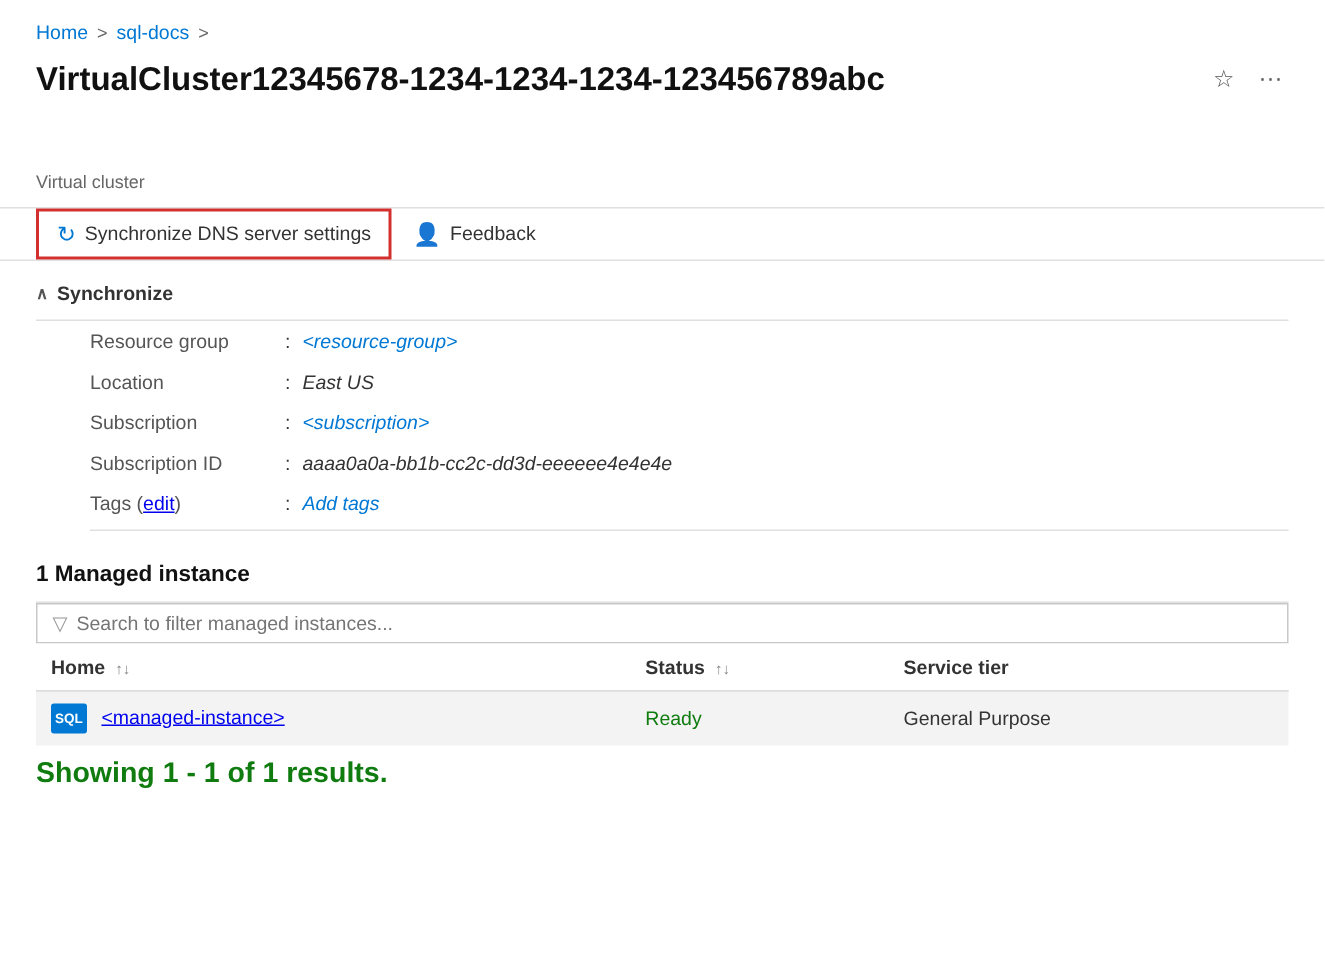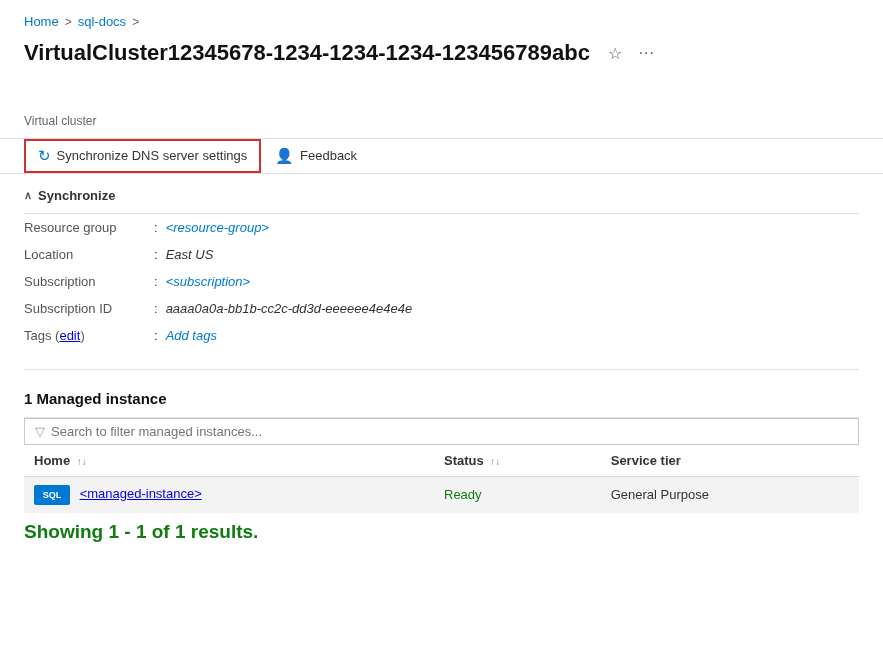--- a/index.html
+++ b/index.html
@@ -30,20 +30,21 @@
       padding: 4px 24px 0 24px;
     }
     .page-title {
       font-size: 22px;
       font-weight: 600;
       color: #111;
       display: flex;
       align-items: center;
       gap: 10px;
       line-height: 1.3;
+      justify-content: space-between;
     }
     .page-title-icons {
       display: flex;
       align-items: center;
       gap: 8px;
       margin-left: 4px;
     }
     .icon-btn {
       background: none;
       border: none;
@@ -130,22 +131,23 @@
       color: #333;
       font-size: 13px;
       font-style: italic;
     }
     .field-value a {
       color: #0078d4;
       text-decoration: none;
     }
     .essentials-section {
       border-bottom: 1px solid #e0e0e0;
-      padding-bottom: 20px;
+      padding-bottom: 4px;
       margin-bottom: 4px;
+      margin-left: 36px;
     }
     .section-title {
       font-size: 15px;
       font-weight: 600;
       color: #111;
       padding: 16px 0 10px 0;
     }
     .search-box {
       border: 1px solid #c8c8c8;
       display: flex;
@@ -194,21 +196,21 @@
       padding: 8px 10px;
       color: #333;
     }
     td.status-ready {
       color: #107c10;
     }
     .instance-icon {
       display: inline-flex;
       align-items: center;
       justify-content: center;
-      width: 36px;
+      width: 24px;
       height: 20px;
       background: #0078d4;
       border-radius: 2px;
       color: #fff;
       font-size: 9px;
       font-weight: 700;
       margin-right: 6px;
       vertical-align: middle;
     }
     .results-text {

